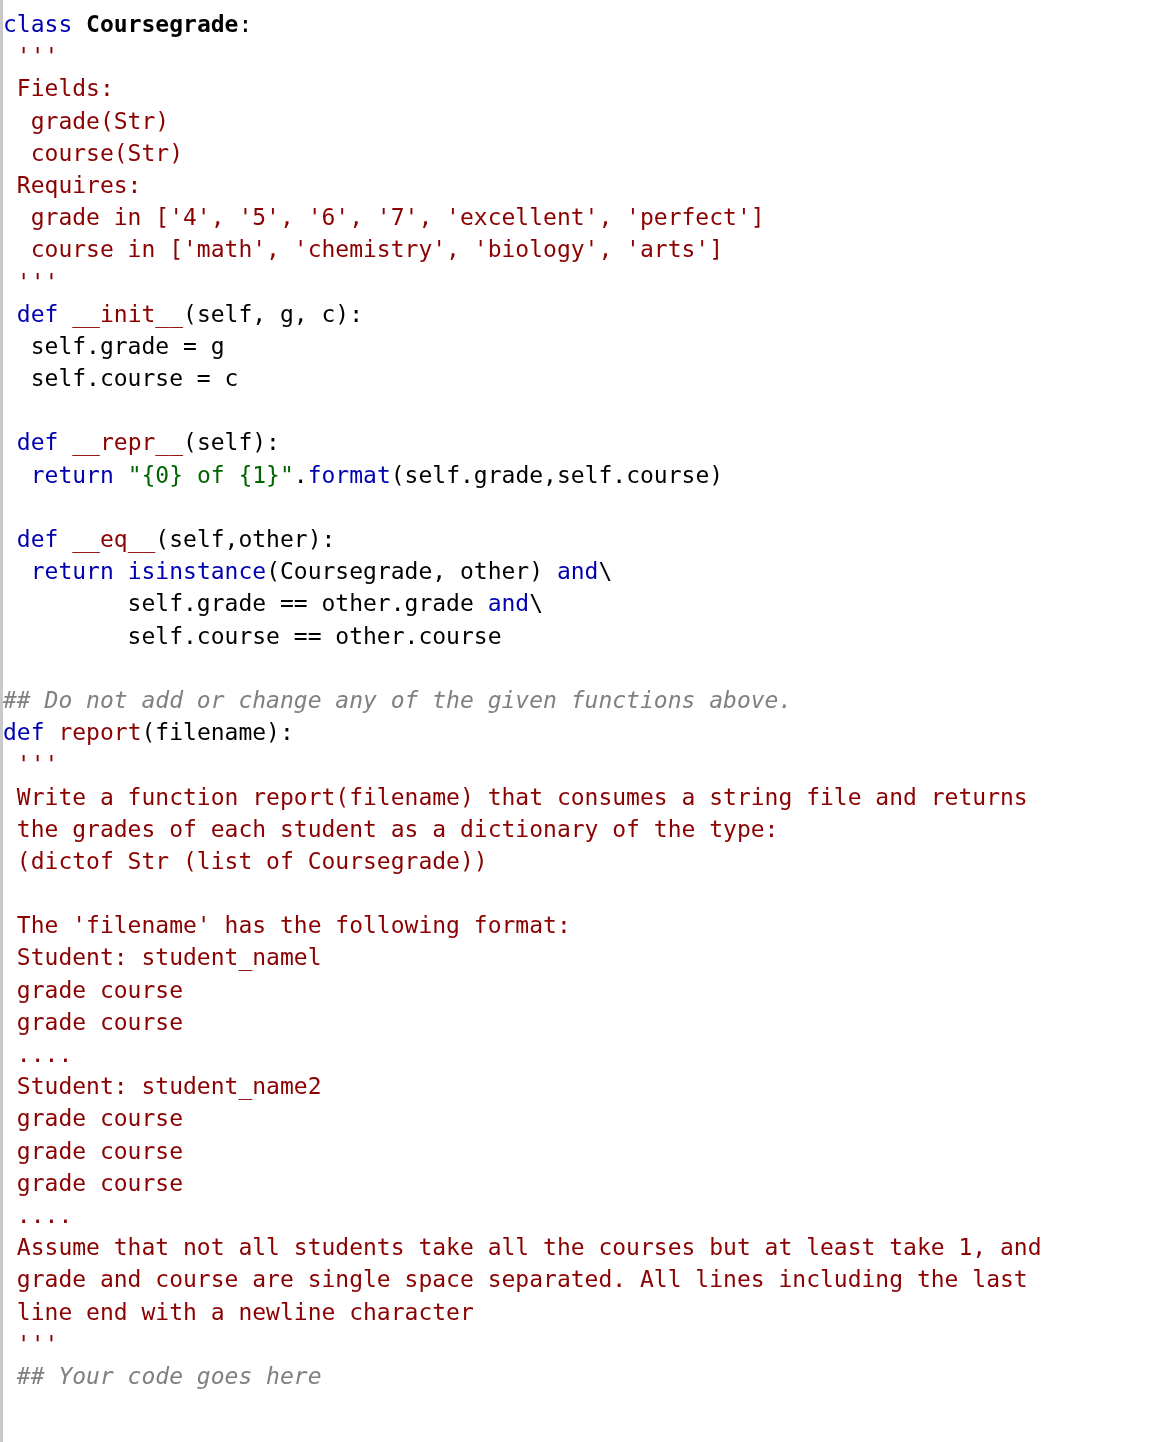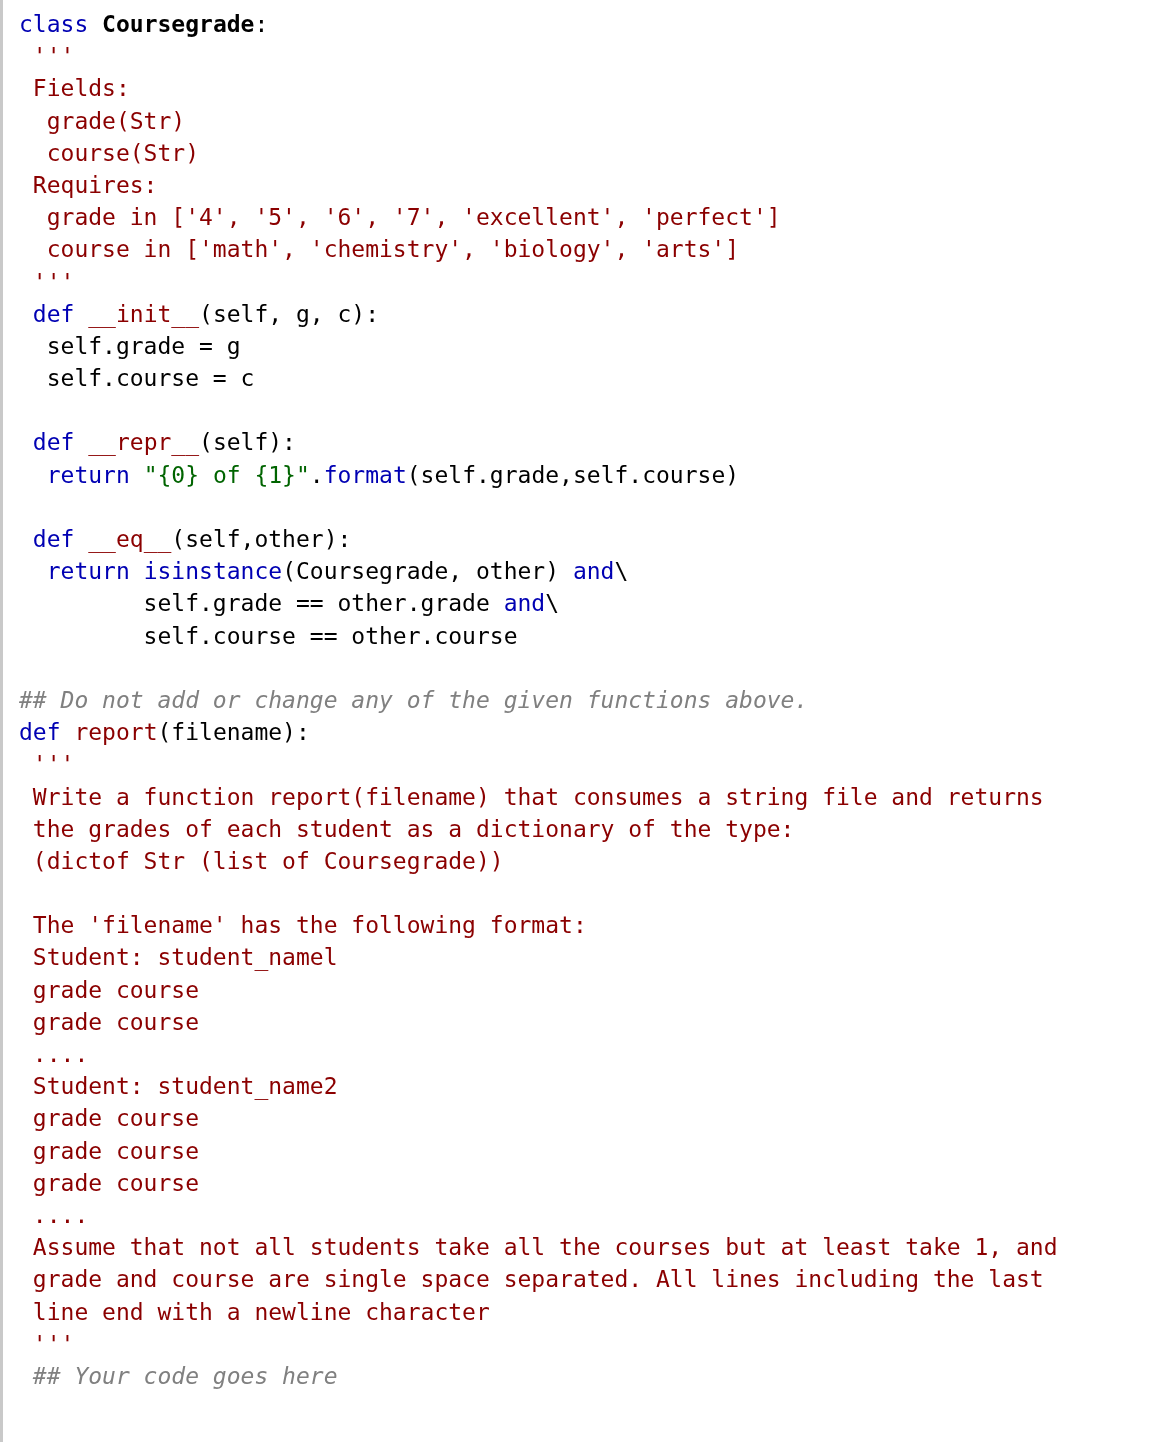--- a/index.html
+++ b/index.html
@@ -5,21 +5,21 @@
   html, body {
     margin: 0;
     padding: 0;
     background: #ffffff;
     font-family: "Lucida Sans Typewriter", "Lucida Console", "Consolas", "Menlo", monospace;
     font-size: 23px;
     line-height: 1.4;
   }
   .wrap {
     border-left: 3px solid #c9c9c9;
-    padding: 8px 0 8px 16px;
+    padding: 8px 0 8px 0;
     box-sizing: border-box;
     width: 1164px;
     min-height: 1442px;
   }
   pre {
     margin: 0;
     white-space: pre;
     font-family: inherit;
   }
   .kw   { color: #0000b3; }            

